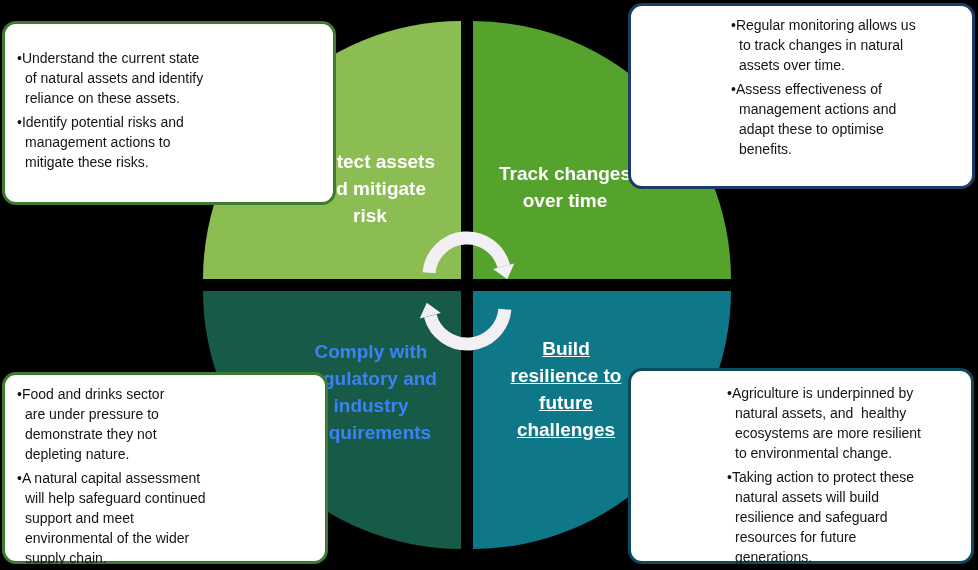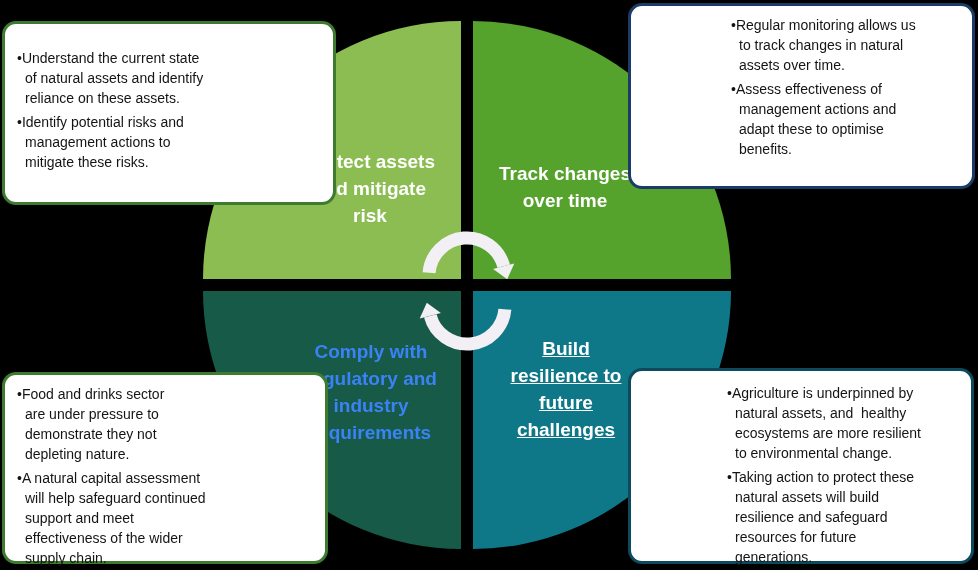--- a/index.html
+++ b/index.html
@@ -126,21 +126,21 @@
 
   <div class="callout c-bl" style="border-color: rgb(62, 123, 49); background: rgb(255, 255, 255);">
     <ul>
       <li>•Food and drinks sector
 are under pressure to
 demonstrate they not
 depleting nature.</li>
       <li>•A natural capital assessment
 will help safeguard continued
 support and meet
-effectiveness of the wider
+environmental of the wider
 supply chain.</li>
     </ul>
   </div>
 
   <div class="callout c-br" style="border-color: rgb(14, 74, 94); background: rgb(255, 255, 255);">
     <ul>
       <li>•Agriculture is underpinned by
 natural assets, and  healthy
 ecosystems are more resilient
 to environmental change.</li>

